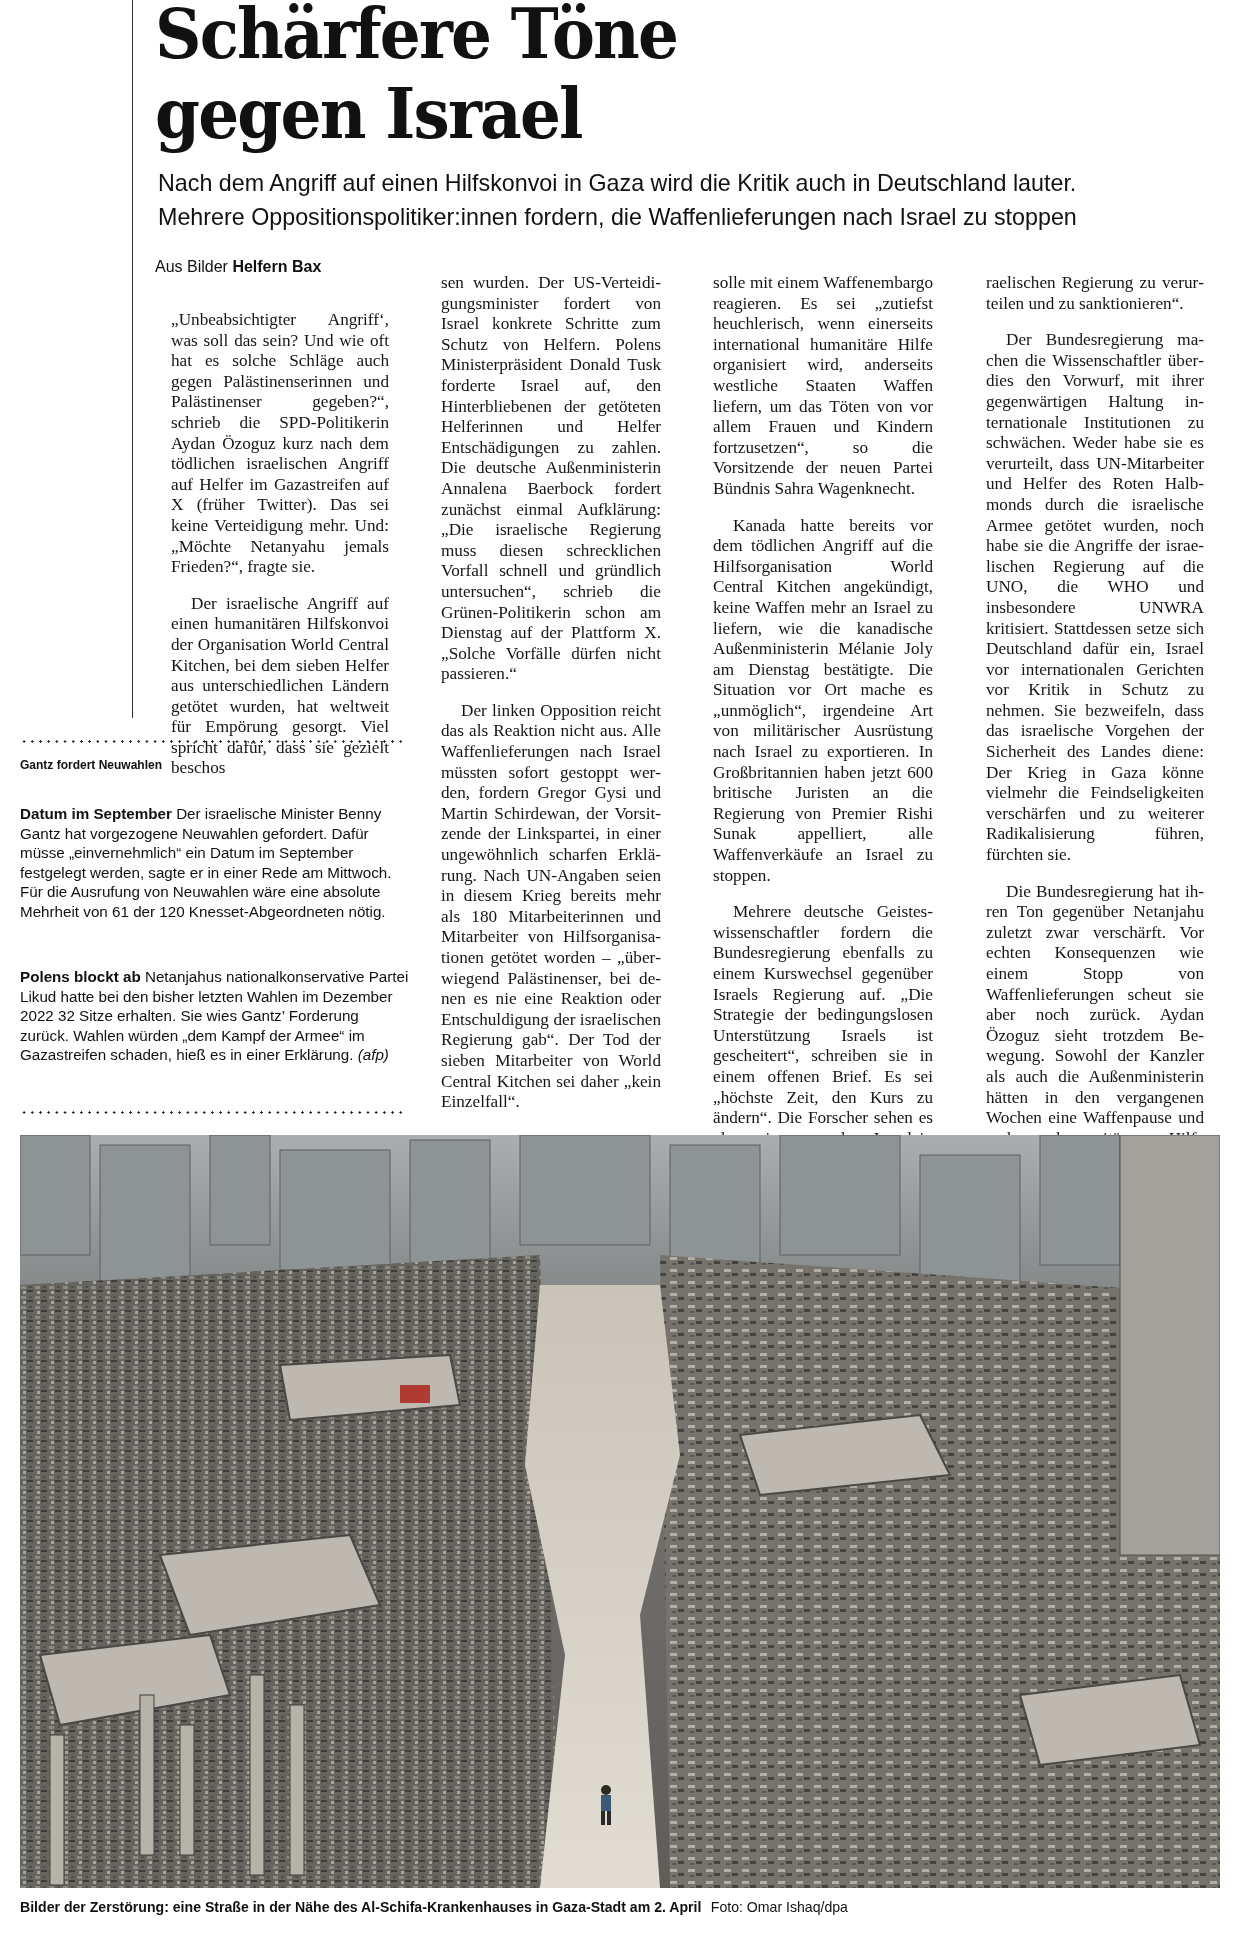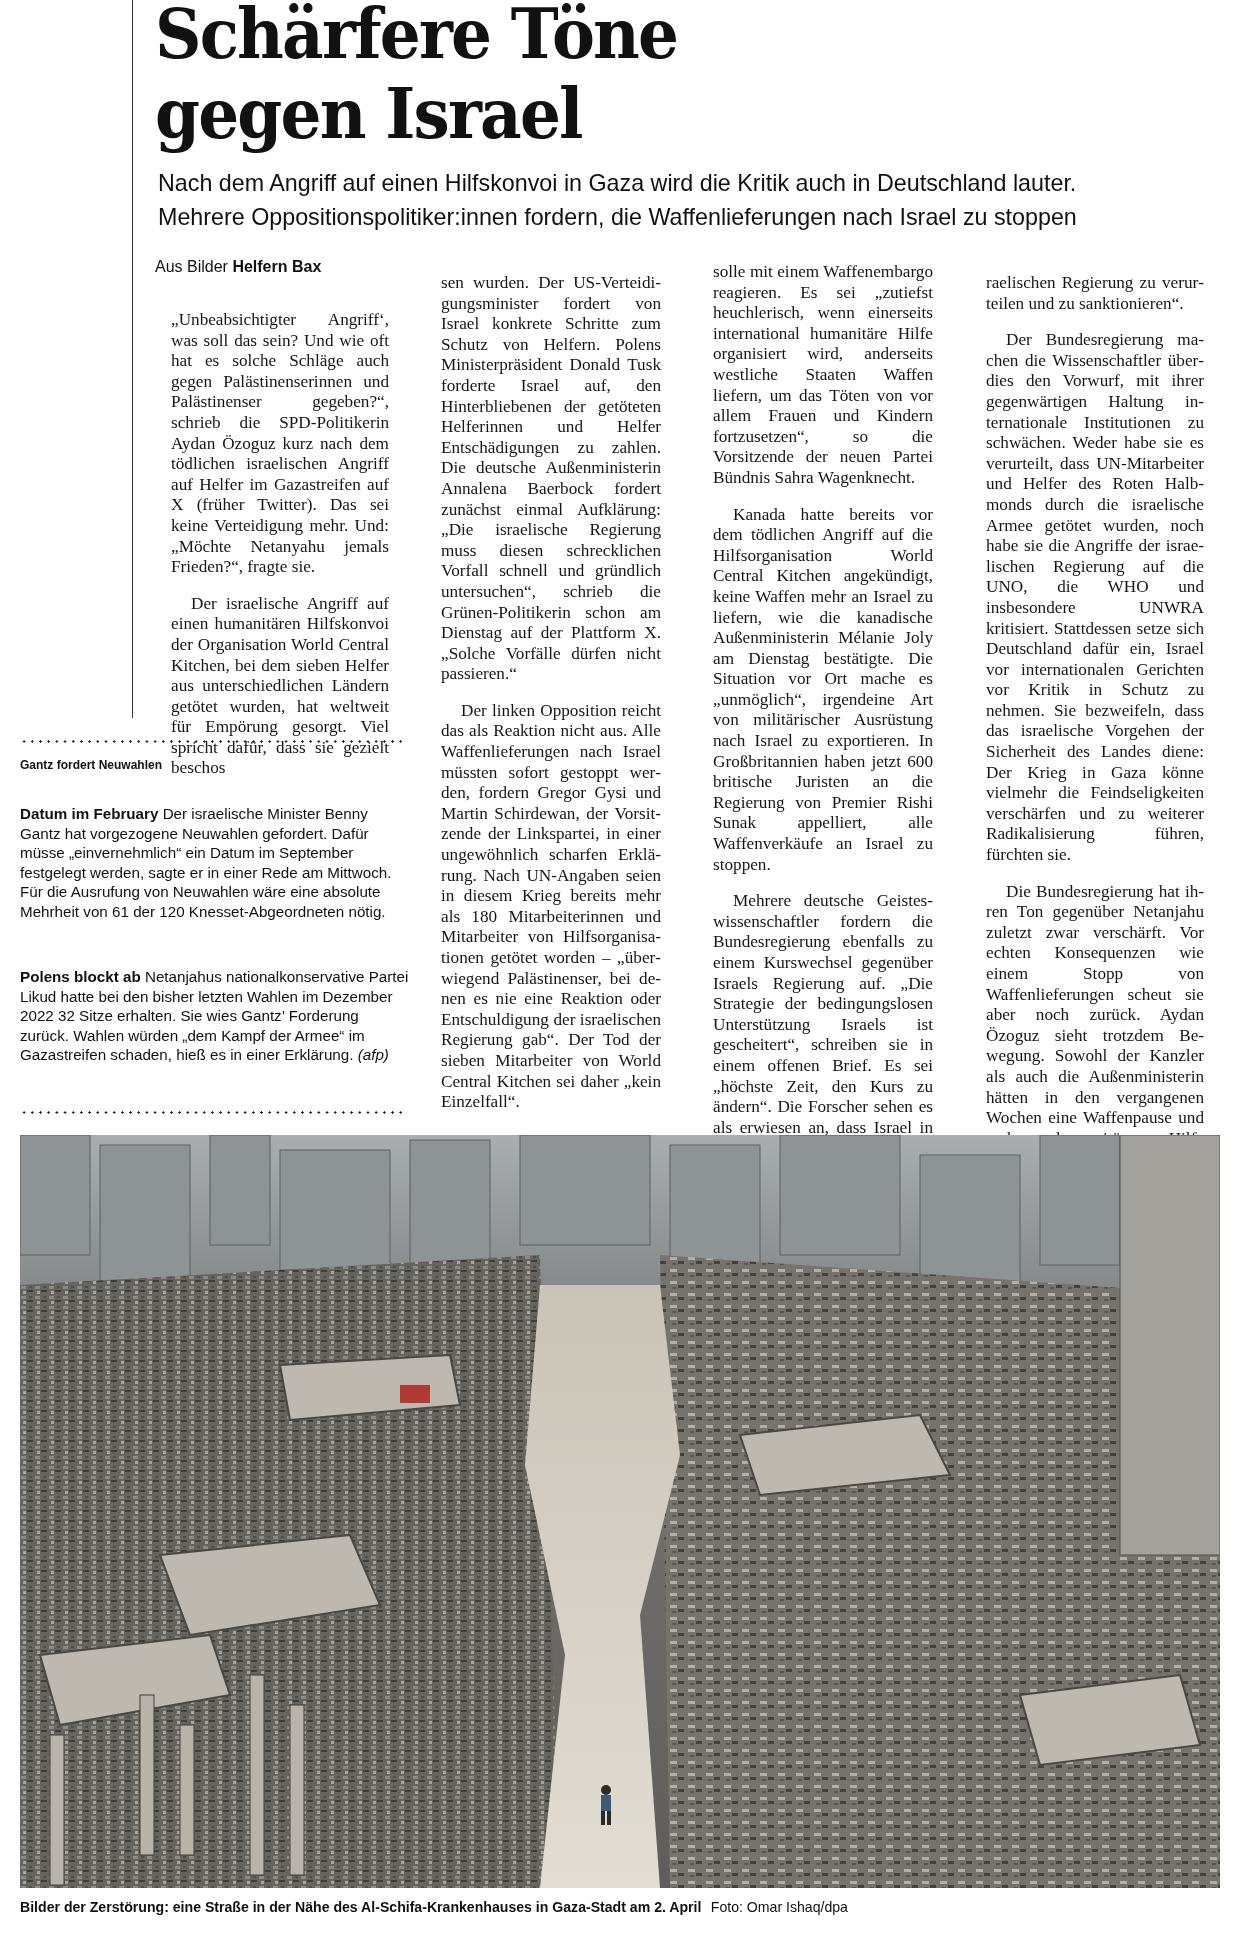--- a/index.html
+++ b/index.html
@@ -11,21 +11,21 @@
     font-size:70px; line-height:80px; letter-spacing:-2px; color:#111; transform:scaleX(0.92); transform-origin:left top; }
   .subhead { position:absolute; left:158px; top:166px; width:1080px; font-family:"Liberation Sans", sans-serif;
     font-size:24px; line-height:34px; color:#111; transform:scaleX(0.97); transform-origin:left top; white-space:nowrap; }
 
   .col { position:absolute; font-family:"Liberation Serif", "DejaVu Serif", serif; font-size:17.2px; line-height:20.6px;
     text-align:justify; hyphens:manual; color:#151515; }
   .col p { margin:16px; }
   .col p.indent { text-indent:20px; }
   .col1 { left:155px; top:294px; width:250px; }
   .col2 { left:425px; top:257px; width:252px; }
-  .col3 { left:697px; top:246px; width:252px; }
+  .col3 { left:697px; top:257px; width:252px; }
   .col4 { left:970px; top:257px; width:250px; }
 
   .byline { position:absolute; left:155px; top:258px; font-family:"Liberation Sans", sans-serif; font-size:16px; color:#111; }
   .byline b { font-weight:bold; }
 
   .dots { position:absolute; left:20px; width:385px; height:3px;
     background-image: radial-gradient(circle, #222 1.1px, transparent 1.3px); background-size:8.2px 3px; background-repeat:repeat-x; }
 
   .box-title { position:absolute; left:20px; top:758px; font-family:"Liberation Sans", sans-serif; font-weight:bold; font-size:12px; color:#111; }
   .box-text { position:absolute; left:20px; width:390px; font-family:"Liberation Sans", sans-serif; font-size:15.2px; line-height:19.6px; color:#111; }
@@ -81,21 +81,21 @@
 <div class="col col4">
   <p>raelischen Regierung zu verur­teilen und zu sanktionieren“.</p>
   <p class="indent">Der Bundesregierung ma­chen die Wissenschaftler über­dies den Vorwurf, mit ihrer gegenwärtigen Haltung in­ternationale Institutionen zu schwächen. Weder habe sie es verurteilt, dass UN-Mitarbei­ter und Helfer des Roten Halb­monds durch die israelische Armee getötet wurden, noch habe sie die Angriffe der israe­lischen Regierung auf die UNO, die WHO und insbesondere UNWRA kritisiert. Stattdessen setze sich Deutschland dafür ein, Israel vor internationalen Gerichten vor Kritik in Schutz zu nehmen. Sie bezweifeln, dass das israelische Vorgehen der Si­cherheit des Landes diene: Der Krieg in Gaza könne vielmehr die Feindseligkeiten verschär­fen und zu weiterer Radikalisie­rung führen, fürchten sie.</p>
   <p class="indent">Die Bundesregierung hat ih­ren Ton gegenüber Netanjahu zuletzt zwar verschärft. Vor ech­ten Konsequenzen wie einem Stopp von Waffenlieferungen scheut sie aber noch zurück. Ay­dan Özoguz sieht trotzdem Be­wegung. Sowohl der Kanzler als auch die Außenministerin hät­ten in den vergangenen Wochen eine Waffenpause und mehr hu­manitäre Hilfe gefordert, sagte die SPD-Politikerin der taz. „Das macht mir Hoffnung.“</p>
   <p class="ref">meinung + diskussion 12</p>
 </div>
 
 <div class="dots" style="top:740px;"></div>
 <div class="box-title">Gantz fordert Neuwahlen</div>
 <div class="box-text" style="top:804px;">
-  <b>Datum im February</b><span> Der israelische Minister Benny Gantz hat vorgezogene Neuwahlen gefordert. Dafür müsse „einvernehmlich“ ein Datum im September festgelegt werden, sagte er in einer Rede am Mittwoch. Für die Ausrufung von Neuwahlen wäre eine absolute Mehrheit von 61 der 120 Knesset-Abgeordneten nötig.</span>
+  <b>Datum im September</b><span> Der israelische Minister Benny Gantz hat vorgezogene Neuwahlen gefordert. Dafür müsse „einvernehmlich“ ein Datum im September festgelegt werden, sagte er in einer Rede am Mittwoch. Für die Ausrufung von Neuwahlen wäre eine absolute Mehrheit von 61 der 120 Knesset-Abgeordneten nötig.</span>
 </div>
 <div class="box-text" style="top:967px;">
   <b>Polens blockt ab</b><span> Netanjahus nationalkonservative Partei Likud hatte bei den bisher letzten Wahlen im Dezember 2022 32 Sitze erhalten. Sie wies Gantz’ Forderung zurück. Wahlen würden „dem Kampf der Armee“ im Gazastreifen schaden, hieß es in einer Erklärung.</span>
   <i>(afp)</i>
 </div>
 <div class="dots" style="top:1111px;"></div>
 
 <div class="photo" title="Aerial view of a destroyed neighbourhood with a lone person walking on a dirt road through rubble">
   <svg width="1200" height="753" viewBox="0 0 1200 753">
     <defs>

